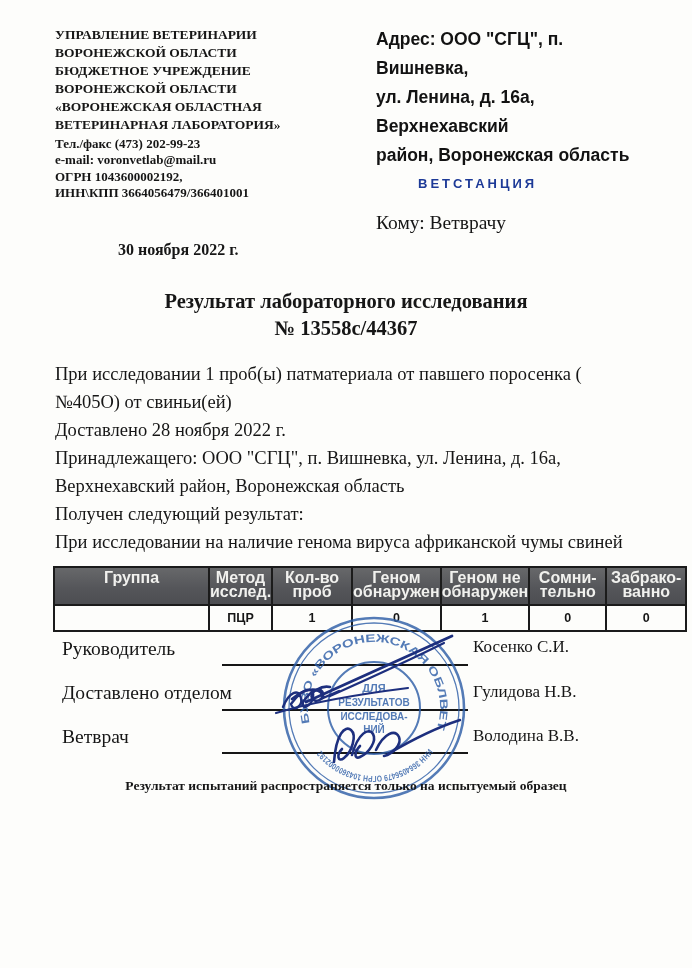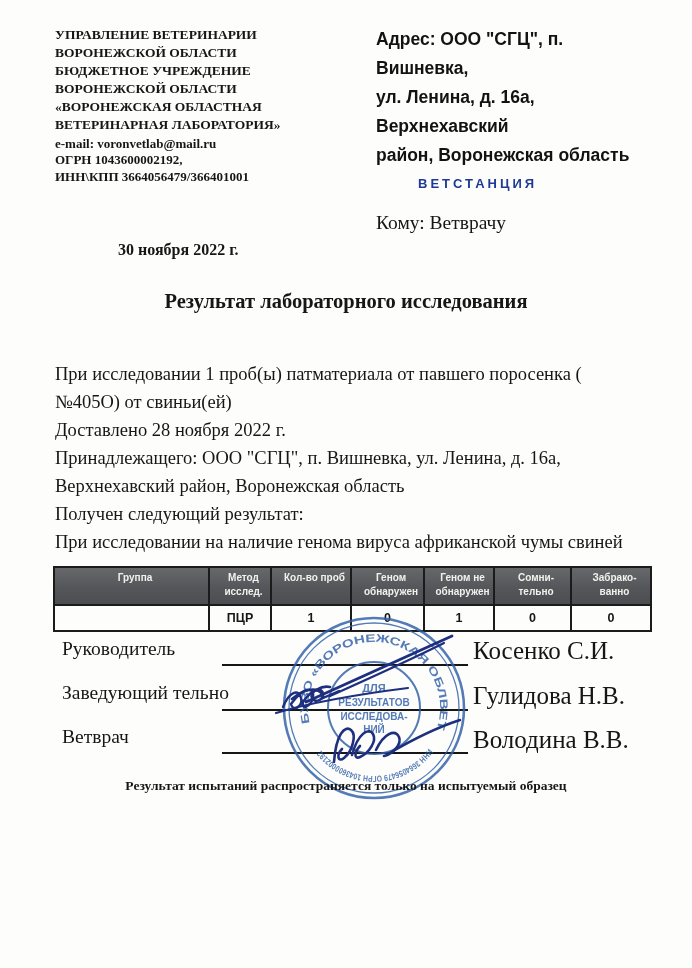--- a/index.html
+++ b/index.html
@@ -31,31 +31,31 @@
          font-size:20.5px;font-weight:bold;line-height:27px;}
   
   .body-text{position:absolute;left:55px;top:360px;width:596px;font-size:18.5px;line-height:28px;}
   .body-text p{margin:0;}
   
   table.results{position:absolute;left:53px;top:566px;border-collapse:collapse;table-layout:fixed;}
   table.results th,table.results td{border:2px solid #1b1b1b;padding:0;}
   table.results th{
     background:linear-gradient(180deg,#67686a 0%,#55565a 55%,#4d4e52 100%);
     color:#f1f1ee;font-family:"Liberation Sans", sans-serif;
-    font-size:10px;font-weight:bold;line-height:14px;
-    vertical-align:top;padding-top:3px;height:33px;padding-left:7px;
+    font-size:16px;font-weight:bold;line-height:14px;
+    vertical-align:top;padding-top:3px;height:33px;
   }
   table.results td{
     height:24px;text-align:center;vertical-align:middle;
     font-family:"Liberation Sans", sans-serif;font-size:12.5px;font-weight:bold;
     background:#fdfdfb;
   }
   
   .sig-role{position:absolute;left:62px;font-size:19.5px;}
-  .sig-name{position:absolute;left:473px;font-size:25px;}
+  .sig-name{position:absolute;left:473px;font-size:17px;}
   .sig-line{position:absolute;left:222px;width:246px;height:0;border-top:2px solid #161616;}
   .footer{
     position:absolute;left:20px;top:778px;width:652px;text-align:center;
     font-size:13.5px;font-weight:bold;
   }
   
   .stamp-svg{position:absolute;left:279px;top:613px;opacity:.82;}
   .stamp-svg circle{fill:none;stroke:var(--stamp-blue,#2f5fa8);}
   .stamp-svg text{fill:var(--stamp-blue,#2f5fa8);font-weight:bold;}
   .arc-text{font-family:"Liberation Sans", sans-serif;}
@@ -73,37 +73,39 @@
       <div>УПРАВЛЕНИЕ ВЕТЕРИНАРИИ</div>
       <div>ВОРОНЕЖСКОЙ ОБЛАСТИ</div>
     </div>
     <div class="org-mid">
       <div>БЮДЖЕТНОЕ УЧРЕЖДЕНИЕ</div>
       <div>ВОРОНЕЖСКОЙ ОБЛАСТИ</div>
       <div>«ВОРОНЕЖСКАЯ ОБЛАСТНАЯ</div>
       <div>ВЕТЕРИНАРНАЯ ЛАБОРАТОРИЯ»</div>
     </div>
     <div class="org-contacts">
+      <div>Тел./факс  (473) 202-99-23</div>
       <div>e-mail:  voronvetlab@mail.ru</div>
       <div>ОГРН 1043600002192,</div>
       <div>ИНН\КПП 3664056479/366401001</div>
     </div>
   </div>
 
   <div class="addr">
     <div>Адрес: ООО "СГЦ", п. Вишневка,</div>
     <div>ул. Ленина, д. 16а, Верхнехавский</div>
     <div>район, Воронежская область</div>
   </div>
   <div class="vetstation">ВЕТСТАНЦИЯ</div>
   <div class="komu">Кому: Ветврачу</div>
 
   <div class="docdate">30 ноября 2022 г.</div>
   <div class="title">
     <div>Результат лабораторного исследования</div>
+    <div>№ 13558с/44367</div>
   </div>
 
   <div class="body-text">
     <p>При исследовании 1 проб(ы) патматериала от павшего поросенка ( №405О) от свиньи(ей)</p>
     <p>Доставлено 28 ноября 2022 г.</p>
     <p>Принадлежащего: ООО "СГЦ", п. Вишневка, ул. Ленина, д. 16а, Верхнехавский район, Воронежская область</p>
     <p>Получен следующий результат:</p>
     <p>При исследовании на наличие генома вируса африканской чумы свиней установлено:</p>
   </div>
 
@@ -159,21 +161,21 @@
     </tr>
   </tbody>
     </table>
 
   <div class="sig-line" style="top:664px"></div>
   <div class="sig-line" style="top:709px"></div>
   <div class="sig-line" style="top:752px"></div>
 
   <div class="sig-role" style="top:638px">Руководитель</div>
   <div class="sig-name" style="top:637px">Косенко С.И.</div>
-  <div class="sig-role" style="top:682px">Заведующий тельно</div>
+  <div class="sig-role" style="top:682px">Доставлено отделом</div>
   <div class="sig-name" style="top:682px">Гулидова Н.В.</div>
   <div class="sig-role" style="top:726px">Ветврач</div>
   <div class="sig-name" style="top:726px">Володина В.В.</div>
 
   <svg class="stamp-svg" width="190" height="190" viewBox="0 0 190 190" aria-hidden="true">
     <circle cx="95" cy="95" r="90" stroke-width="2.6"></circle>
     <circle cx="95" cy="95" r="85" stroke-width="1.3"></circle>
     <circle cx="95" cy="95" r="46" stroke-width="2"></circle>
     <defs>
       <path id="stampTop" d="M 31.3,112.1 A 66,66 0 1 1 158.7,112.1"></path>

